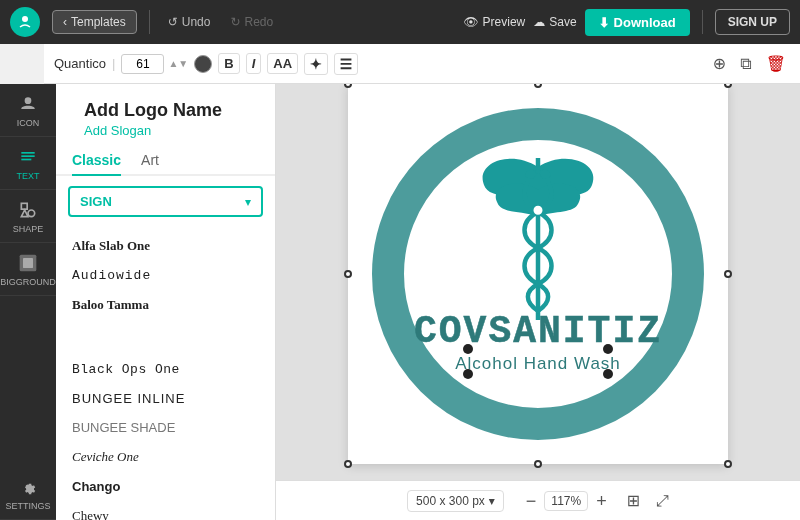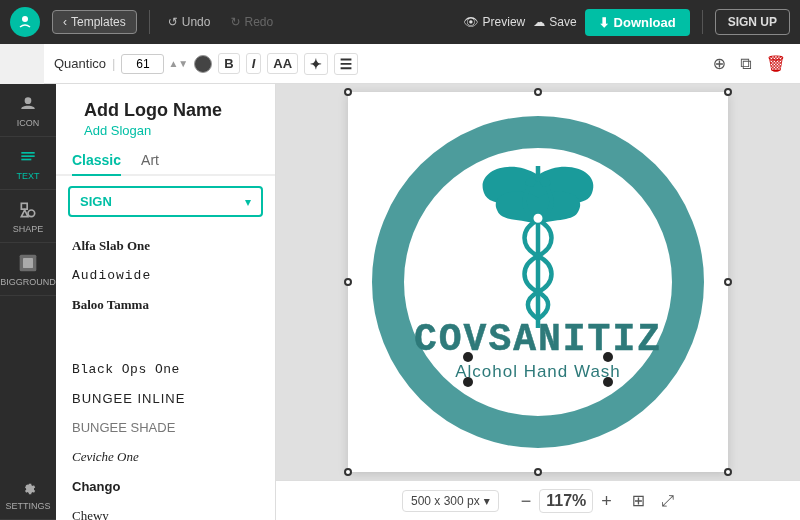--- a/index.html
+++ b/index.html
@@ -250,21 +250,21 @@
       flex: 1;
       background: #e0e0e0;
       display: flex;
       flex-direction: column;
       overflow: hidden;
       position: relative;
     }
     .canvas-wrapper {
       flex: 1;
       display: flex;
-      align-items: center;
+      align-items: flex-start;
       justify-content: center;
       overflow: hidden;
     }
     .canvas {
       width: 380px;
       height: 380px;
       background: white;
       position: relative;
       box-shadow: 0 2px 10px rgba(0,0,0,0.15);
     }
@@ -294,24 +294,23 @@
     .zoom-controls {
       display: flex; align-items: center; gap: 4px;
       margin-left: 10px;
     }
     .zoom-btn {
       background: none; border: none; font-size: 18px;
       cursor: pointer; color: #555; line-height: 1;
       padding: 0 4px;
     }
     .zoom-level {
-      font-size: 16px; color: #444;
+      font-size: 12px; color: #444;
       border: 1px solid #ddd; border-radius: 4px;
       padding: 2px 6px;
-      font-weight: bold;
     }
     .grid-btn {
       background: none; border: none; font-size: 16px;
       cursor: pointer; color: #555; margin-left: 8px;
     }
 
     
     .selection-dot {
       width: 8px; height: 8px;
       border: 2px solid #333;

